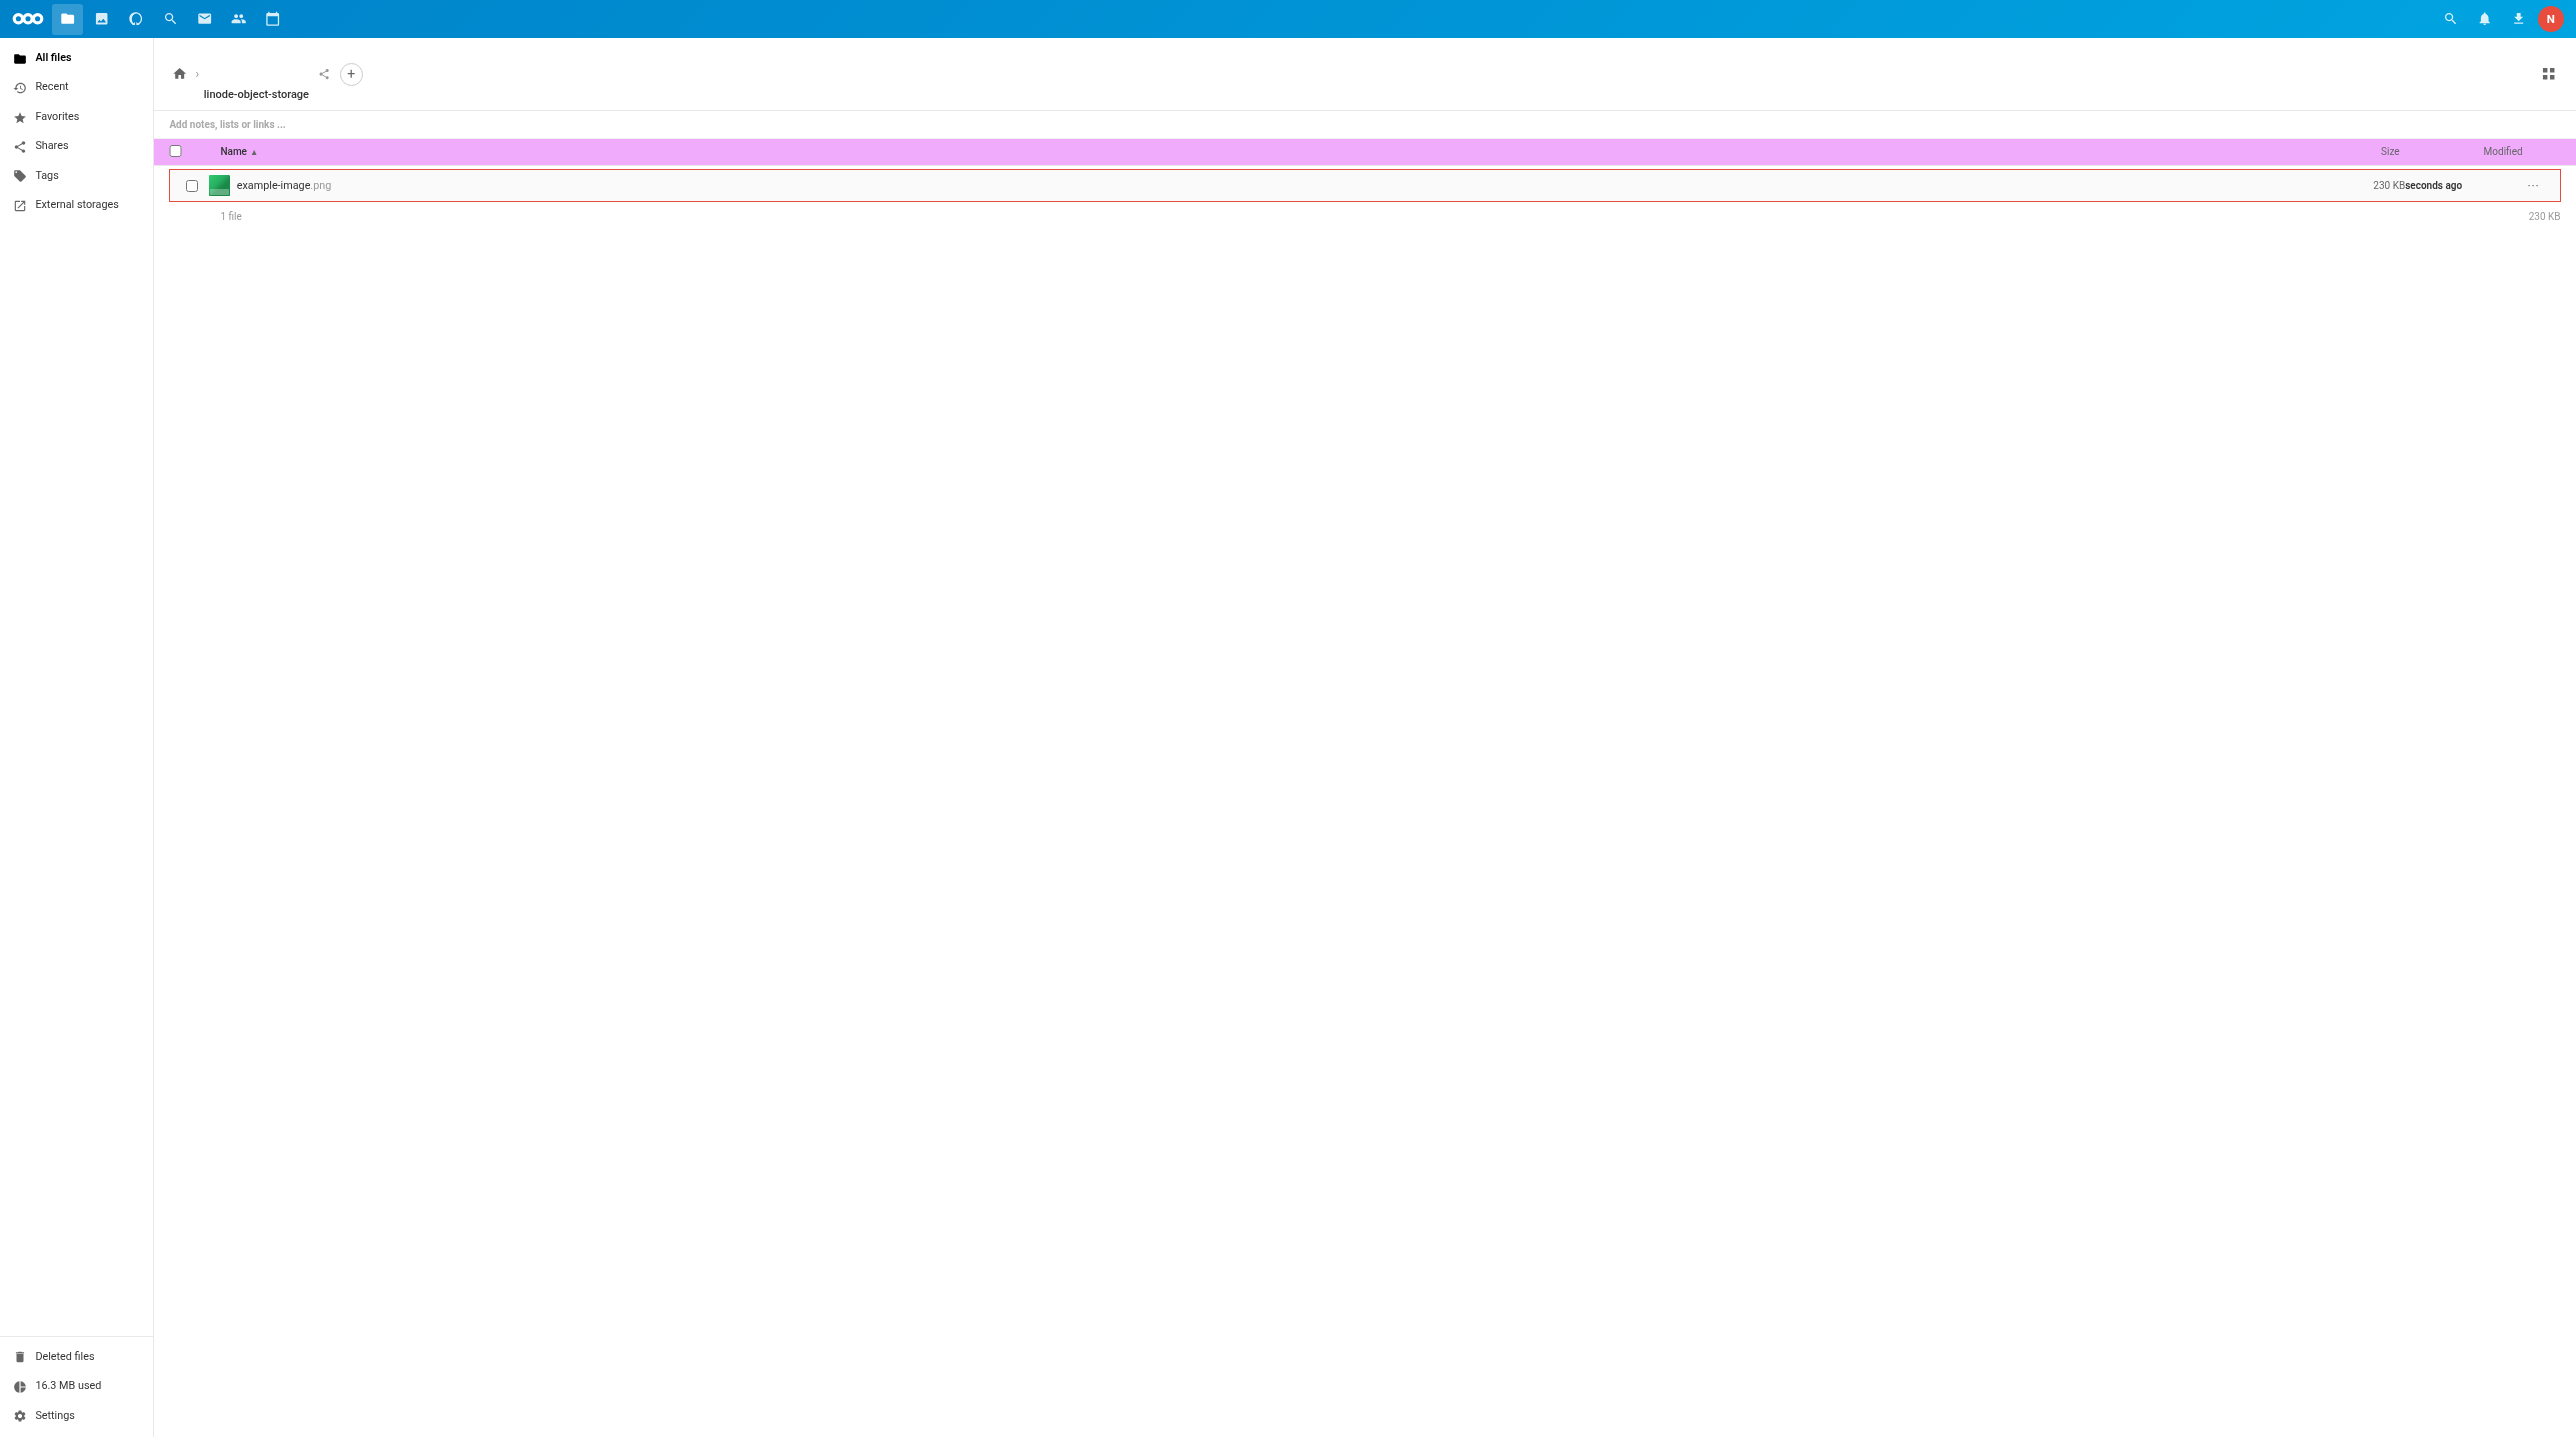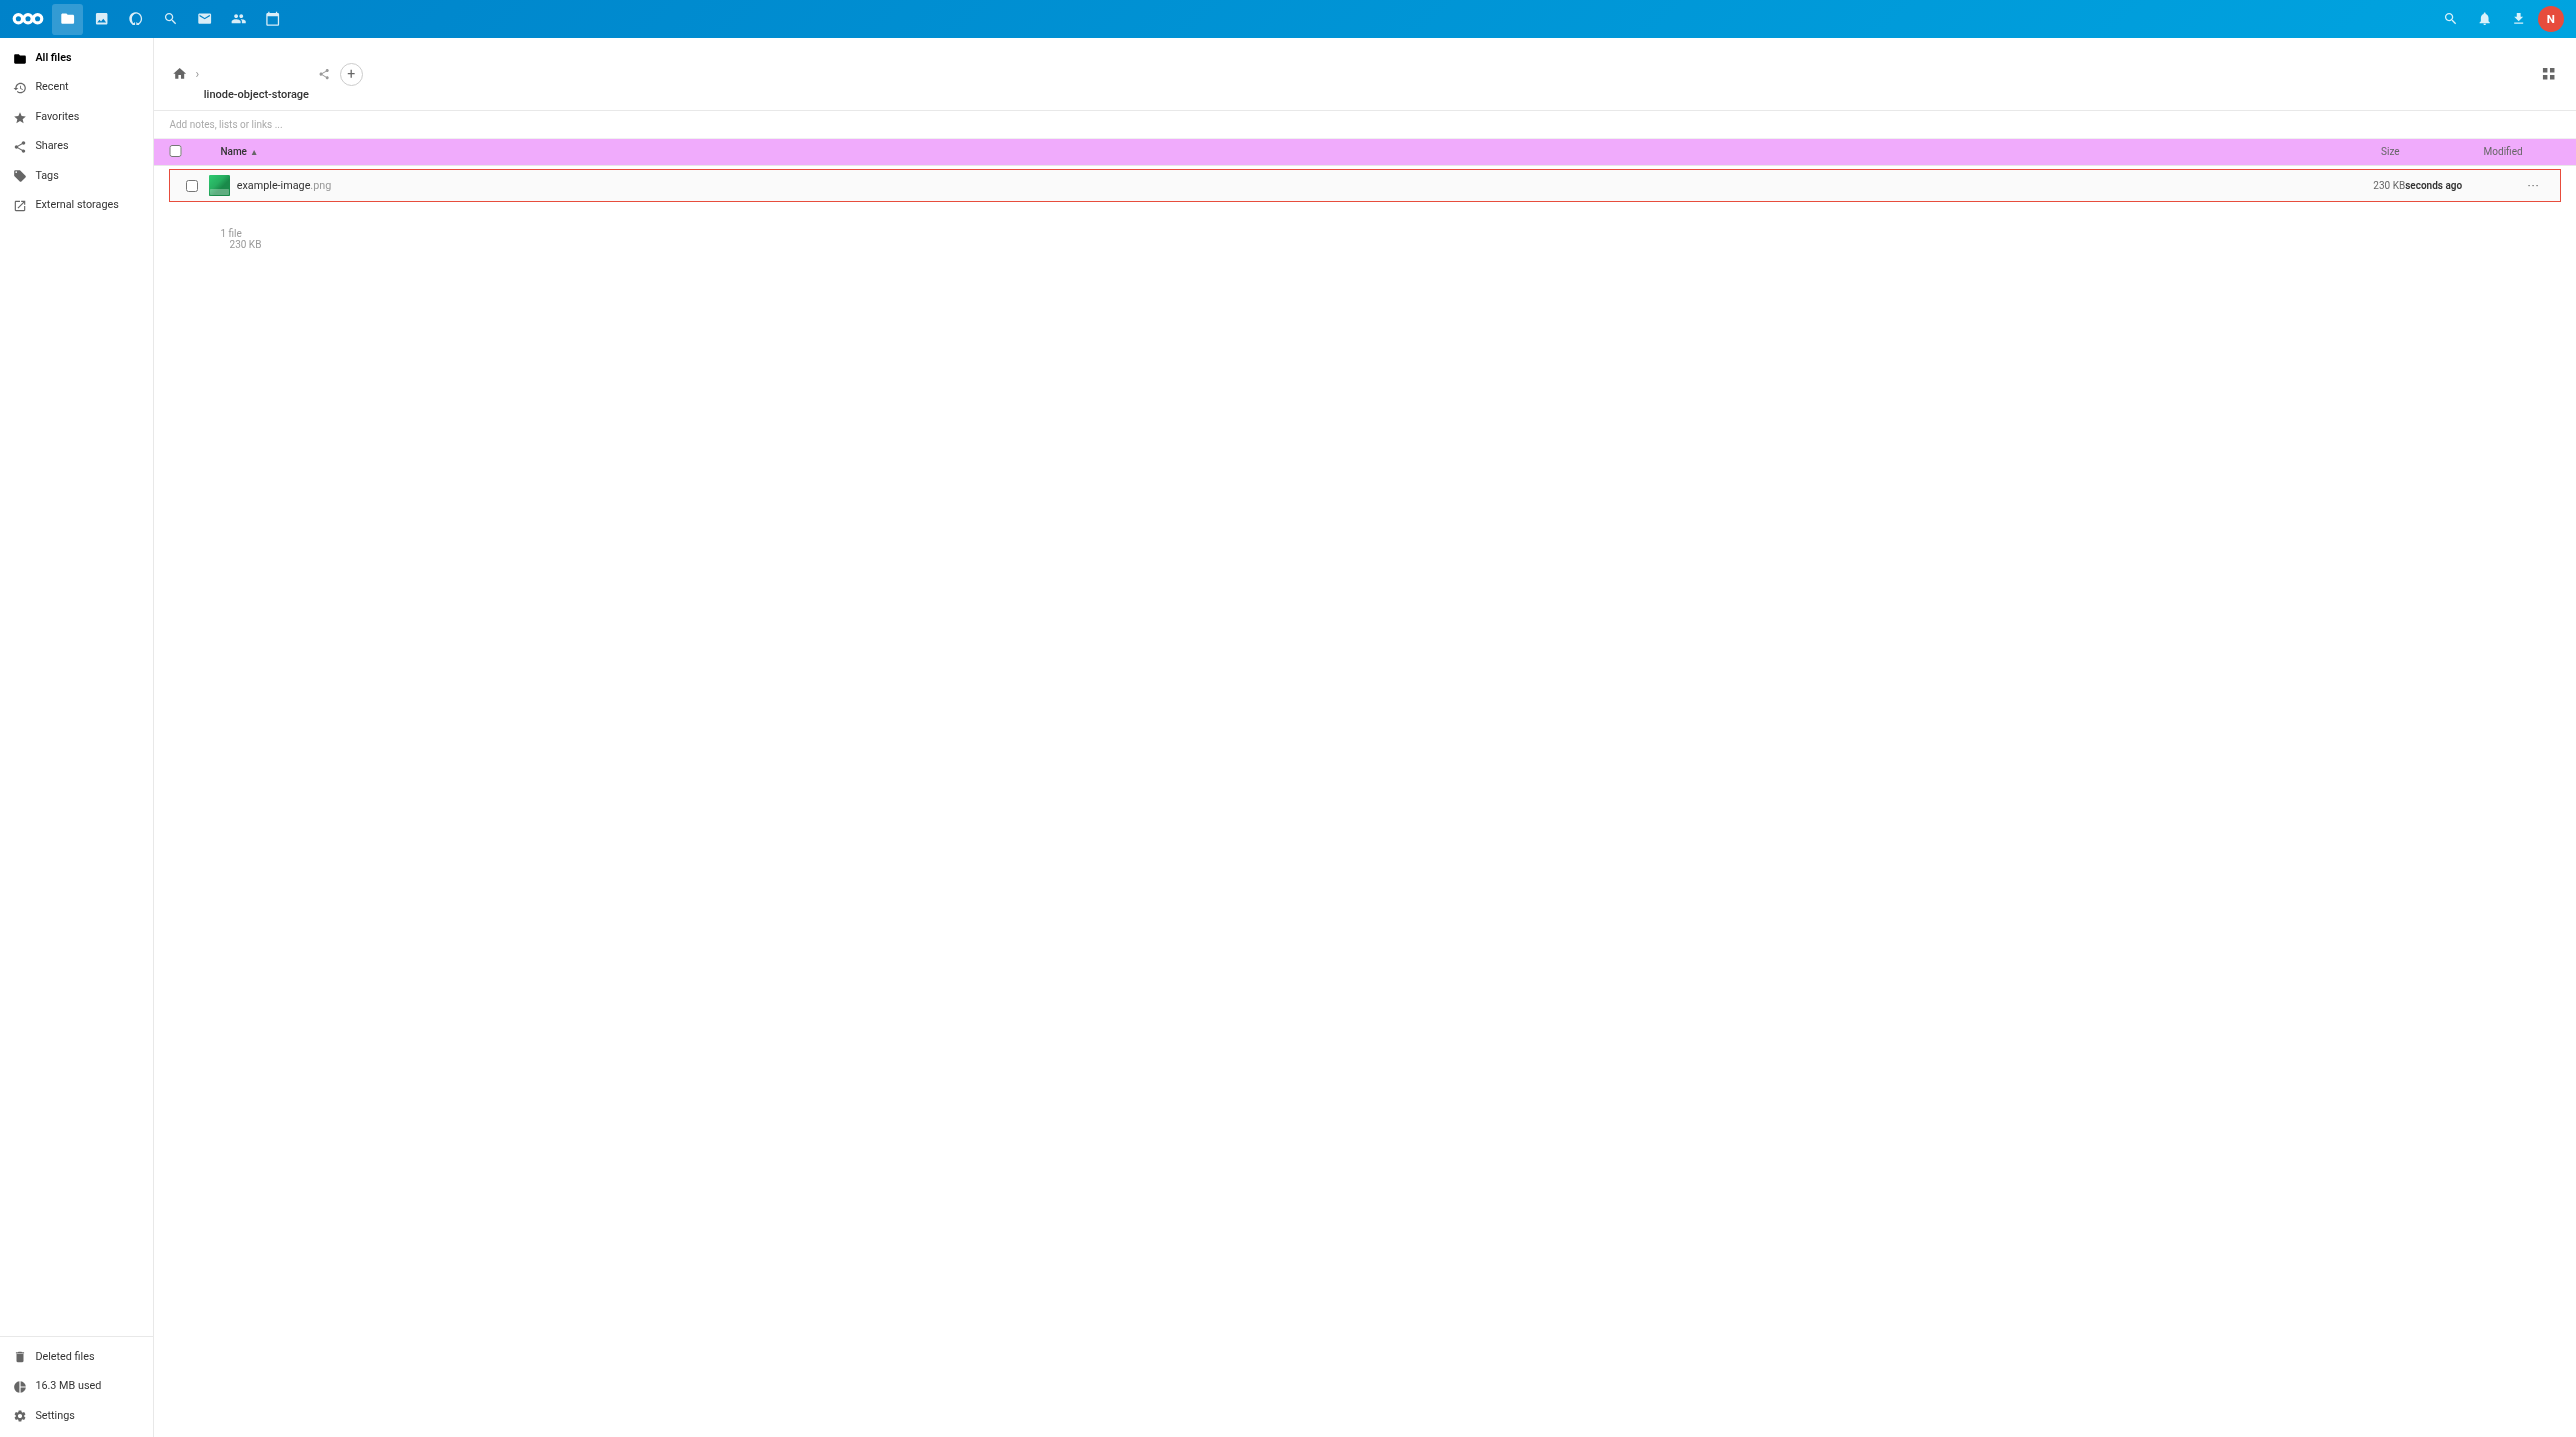--- a/index.html
+++ b/index.html
@@ -182,20 +182,21 @@
       color: #666;
     }
 
     
     .notes-area {
       padding: 7.7px 15.4px;
       color: #aaa;
       font-size: 10px;
       cursor: pointer;
       border-bottom: 0.8px solid #f0f0f0;
+      font-weight: bold;
     }
 
     
     .file-table {
       flex: 1;
       overflow-y: auto;
     }
     .file-table-header {
       display: flex;
       align-items: center;
@@ -322,25 +323,25 @@
       border-radius: 50%;
       cursor: pointer;
       color: #666;
       font-size: 12.3px;
       letter-spacing: 0.8px;
     }
 
     
     .summary-row {
       display: flex;
+      align-items: center;
       padding: 4.6px 15.4px;
       color: #999;
       font-size: 10px;
-      margin-top: 21px;
-      flex-direction: column;
+      margin-top: 4px;
     }
     .summary-file-count {
       flex: 1;
       padding-left: 51px;
     }
     .summary-size {
       width: 92px;
       text-align: right;
     }
 

